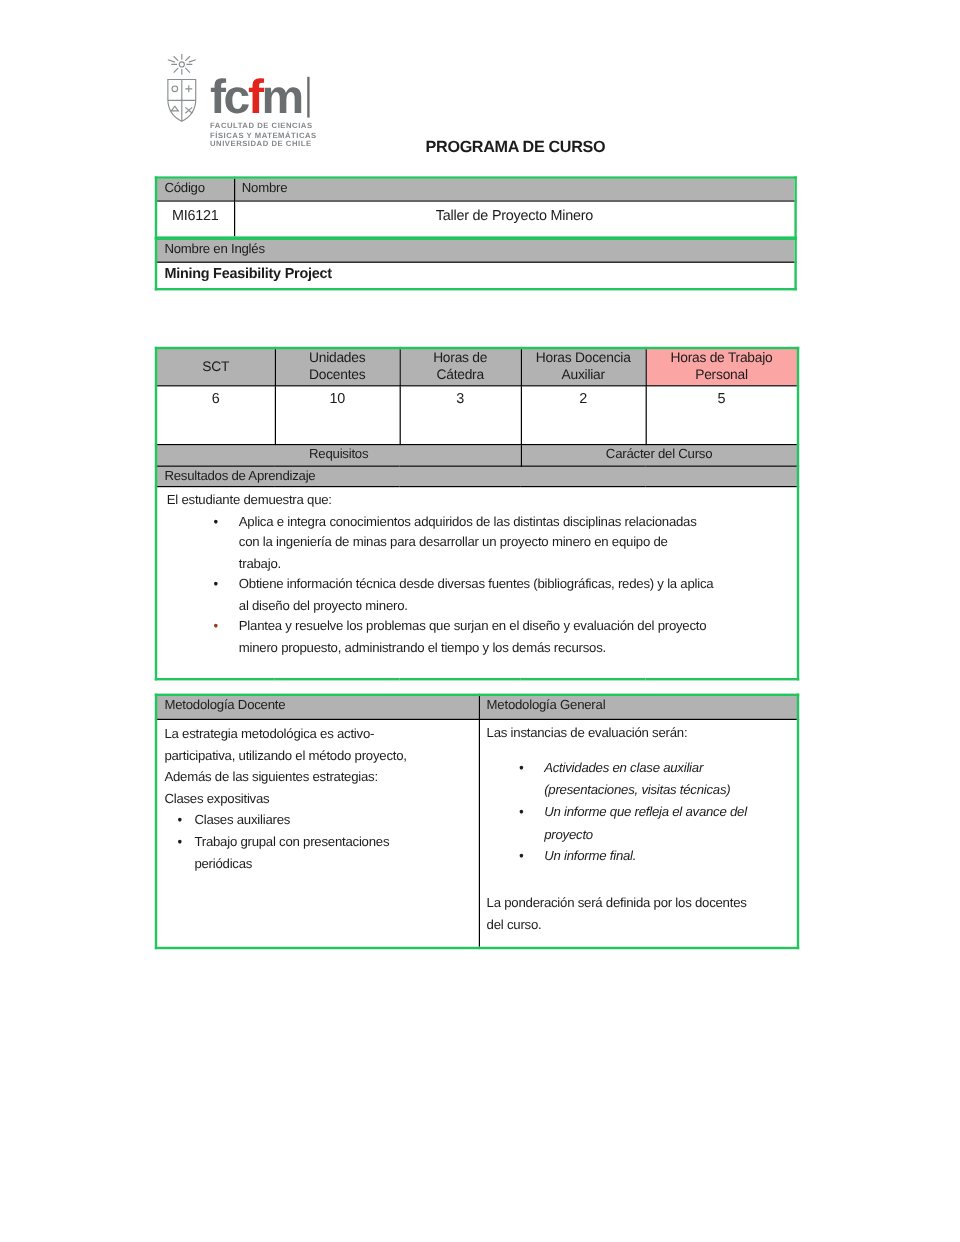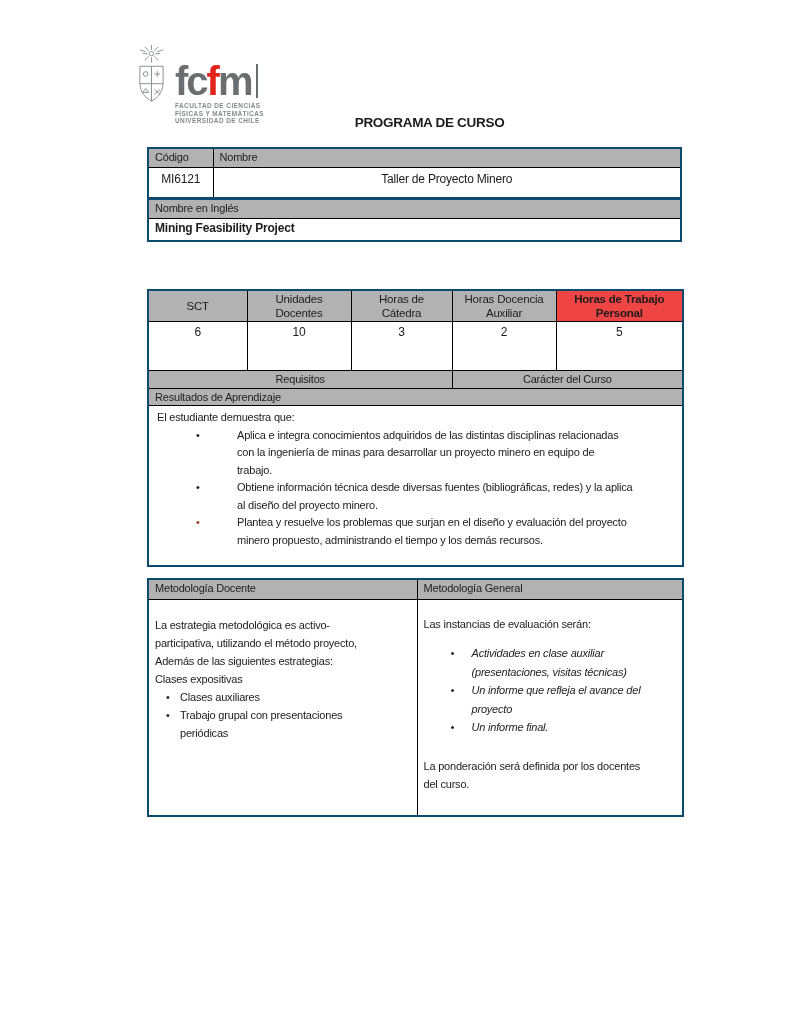--- a/index.html
+++ b/index.html
@@ -13,48 +13,48 @@
   .fcfm{font-weight:bold;font-size:40px;line-height:34px;letter-spacing:-2px;display:flex;align-items:flex-end;}
   .fcfm .seg{display:inline-block;}
   .logo-bar{display:inline-block;width:2px;height:34px;margin-left:5px;}
   .faculty{margin-top:4px;font-size:6.4px;line-height:7.6px;letter-spacing:0.45px;font-weight:bold;}
 
   
   .doc-title{position:absolute;top:115px;left:133px;width:535px;box-sizing:border-box;
              padding-left:58px;text-align:center;font-weight:bold;font-size:13.5px;letter-spacing:-0.3px;}
 
   
-  table.tbl{position:absolute;left:147px;width:535px;border-collapse:collapse;table-layout:fixed;
-            border:2px solid #0c4a6e;}
+  table.tbl{position:absolute;left:129px;width:535px;border-collapse:collapse;table-layout:fixed;
+            border:2px solid #22c55e;}
   table.tbl td{border:1px solid #000;font-size:11px;letter-spacing:-0.2px;vertical-align:top;
                padding:2px 6px;overflow:hidden;}
   td.bar{font-size:12px;padding:1px 8px;}
   td.c{text-align:center;}
   td.ml{white-space:pre-line;}
   .t1{top:147px;}
   .t1 .hrow td{height:14px;}
   .t1 .vrow td{height:23px;padding-top:4px;font-size:12px;}
   .t2{top:198px;}
   .t2 .hrow td{height:14px;}
   .t2 .vrow td{height:17px;font-weight:bold;font-size:12px;}
   .t3{top:244px;margin-top:45px;}
   .t3 .chead td{height:28px;vertical-align:middle;font-size:11.5px;line-height:14px;padding:1px 2px;}
   .t3 .cvals td{height:43px;font-size:12px;padding-top:3px;}
   .t3 .reqbar td{height:13px;}
   .t3 .reqrow td{height:52px;line-height:18.5px;padding:2px 7px;}
   .t3 .resbar td{height:12px;}
   .t3 .resrow td{height:153px;padding:3px 6px;}
   .t4{top:578px;}
   .t4 .hrow td{height:15px;}
-  .t4 .vrow td{height:183px;padding:16px 4px;}
+  .t4 .vrow td{height:183px;padding:3px 4px;}
 
   
   .res-intro{line-height:17.5px;padding-left:2px;}
   .res-list{padding-left:41px;}
-  .res-list .bullet{display:flex;line-height:17.5px;gap:20px;}
+  .res-list .bullet{display:flex;line-height:17.5px;}
   .bullet .bm{flex:none;width:21px;}
   .bullet .bm::before{content:"\2022";}
   .bullet .bt{white-space:pre-line;}
   .met-intro{line-height:18px;white-space:pre-line;padding-left:2px;}
   .met-list{padding-left:13px;}
   .met-list .bullet{line-height:18px;display:flex;}
   .met-list .bm{width:14px;}
   .eva-intro{line-height:16px;margin-bottom:12px;padding-left:2px;}
   .eva-list{padding-left:29px;}
   .eva-list .bullet{display:flex;line-height:18.5px;font-style:italic;}
@@ -133,21 +133,21 @@
     </colgroup>
     <tbody>
         <tr class="chead">
       <td class="bar c ml" style="background: rgb(178, 178, 178);">SCT</td>
       <td class="bar c ml" style="background: rgb(178, 178, 178);">Unidades
 Docentes</td>
       <td class="bar c ml" style="background: rgb(178, 178, 178);">Horas de
 Cátedra</td>
       <td class="bar c ml" style="background: rgb(178, 178, 178);">Horas Docencia
 Auxiliar</td>
-      <td class="bar c ml" style="background: #ef4444; font-weight: bold;">Horas de Trabajo
+      <td class="bar c ml" style="background: #fca5a5;">Horas de Trabajo
 Personal</td>
     </tr>
     <tr class="cvals">
       <td class="c">6</td>
       <td class="c">10</td>
       <td class="c">3</td>
       <td class="c">2</td>
       <td class="c">5</td>
     </tr>
     <tr class="reqbar">

